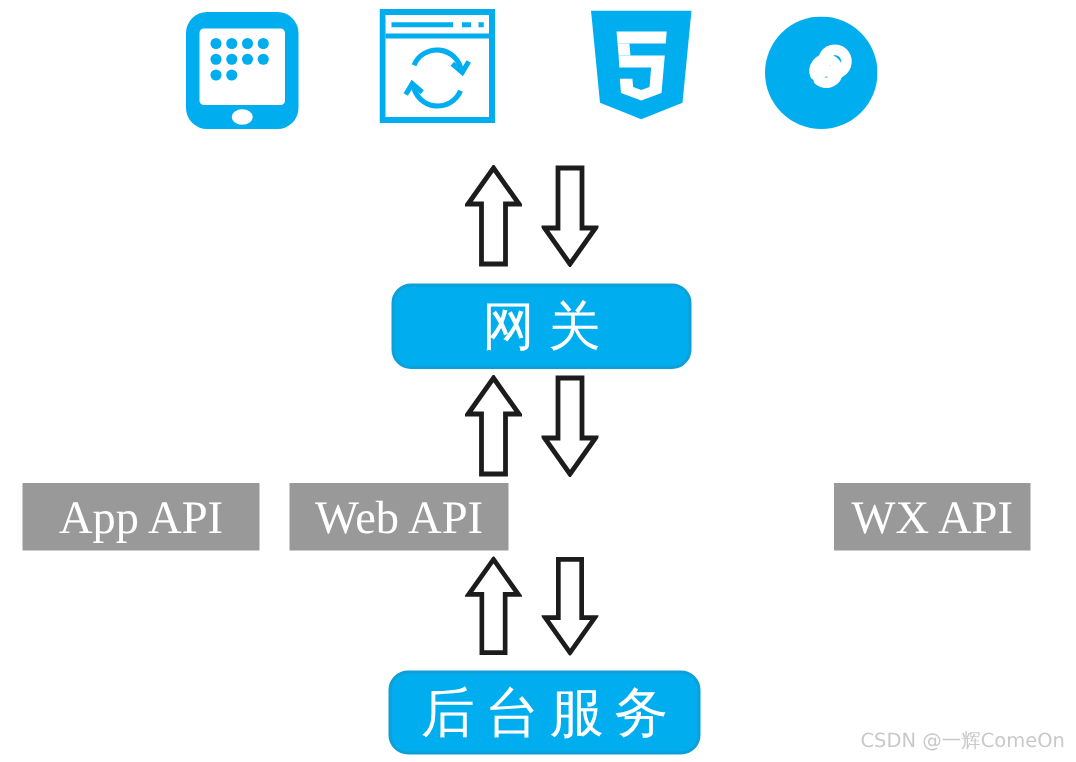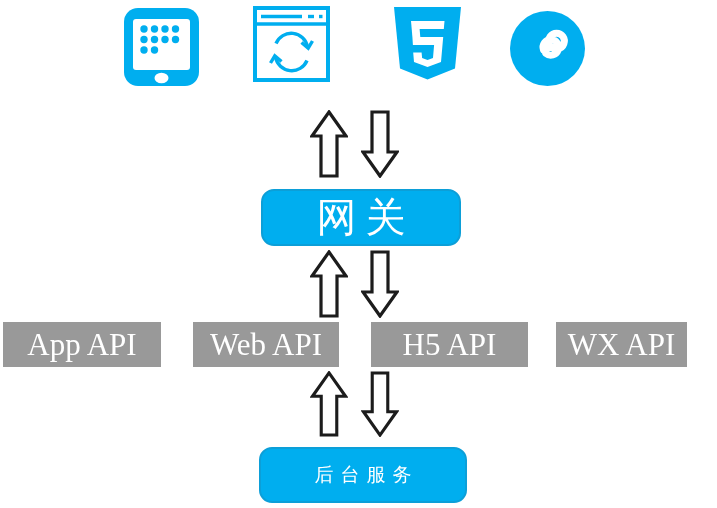--- a/index.html
+++ b/index.html
@@ -15,21 +15,21 @@
   
   .arrow-pair{position:absolute;display:flex;gap:13px;align-items:stretch;}
   .arrow-pair svg{display:block;}
 
   
   .blue-node{
     position:absolute;background:#00AEEF;border:2px solid #0C9FD8;border-radius:13px;
     display:flex;align-items:center;justify-content:center;
     color:#ffffff;box-sizing:border-box;
   }
-  .blue-node .lbl{font-size:40px;letter-spacing:9px;text-indent:9px;white-space:nowrap;}
+  .blue-node .lbl{font-size:35px;letter-spacing:9px;text-indent:9px;white-space:nowrap;}
 
   
   .api-box{
     position:absolute;top:322px;height:45px;background:#999999;
     display:flex;align-items:center;justify-content:center;
     color:#ffffff;font-size:31px;box-sizing:border-box;white-space:nowrap;
   }
 
   .watermark{
     position:absolute;right:7px;bottom:5px;color:#C9C9C9;font-size:13px;
@@ -108,40 +108,38 @@
 
   <div class="arrow-pair" style="left:310px;top:250px;height:68px;">
     <svg width="38" height="68" viewBox="0 0 38 68">
       <polygon points="19,2 36,26 27,26 27,66 11,66 11,26 2,26" fill="#ffffff" stroke="#1C1C1C" stroke-width="3.2"></polygon>
     </svg>
     <svg width="38" height="68" viewBox="0 0 38 68">
       <polygon points="19,66 2,42 11,42 11,2 27,2 27,42 36,42" fill="#ffffff" stroke="#1C1C1C" stroke-width="3.2"></polygon>
     </svg>
   </div>
 
-  <div class="api-box" style="left:3px;width:158px;text-align:center;">
+  <div class="api-box" style="left:15px;width:158px;text-align:center;">
     <span>App API</span>
   </div>
   <div class="api-box" style="left:193px;width:146px;">
     <span>Web API</span>
-  </div>
-  <div class="api-box" style="left:371px;width:157px;">
-    <span>H5 API</span>
   </div>
   <div class="api-box" style="left:556px;width:131px;">
     <span>WX API</span>
   </div>
 
   <div class="arrow-pair" style="left:310px;top:371px;height:66px;">
     <svg width="38" height="66" viewBox="0 0 38 68">
       <polygon points="19,2 36,26 27,26 27,66 11,66 11,26 2,26" fill="#ffffff" stroke="#1C1C1C" stroke-width="3.2"></polygon>
     </svg>
     <svg width="38" height="66" viewBox="0 0 38 68">
       <polygon points="19,66 2,42 11,42 11,2 27,2 27,42 36,42" fill="#ffffff" stroke="#1C1C1C" stroke-width="3.2"></polygon>
     </svg>
   </div>
 
   <div class="blue-node" style="left:259px;top:447px;width:208px;height:56px;">
-    <span class="lbl" style="font-size:19px;letter-spacing:7px;text-indent:7px;">后台服务</span>
+    <span class="lbl" style="font-size:36px;letter-spacing:7px;text-indent:7px;">后台服务</span>
   </div>
 
+  <div class="watermark">CSDN @一辉ComeOn</div>
 
 </div>
 
 </body></html>

